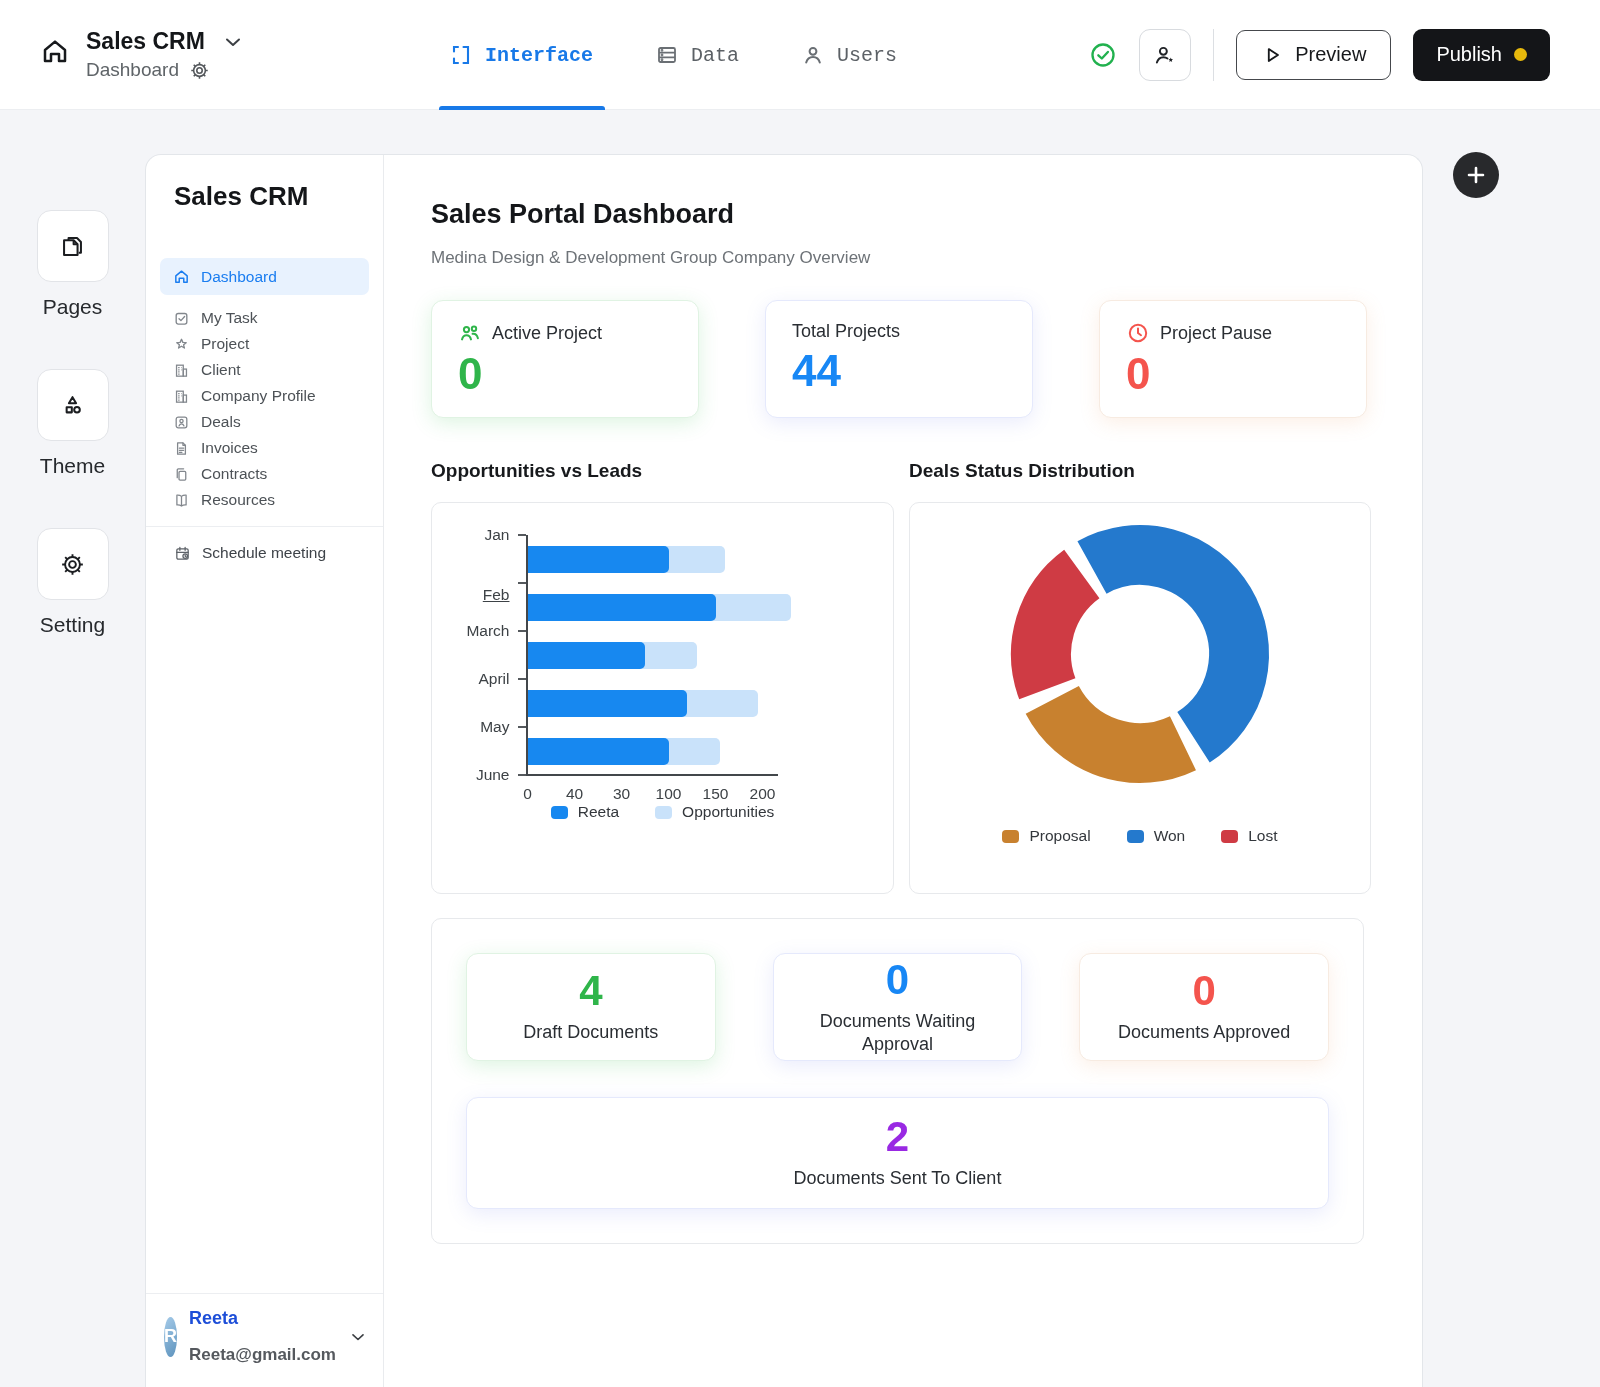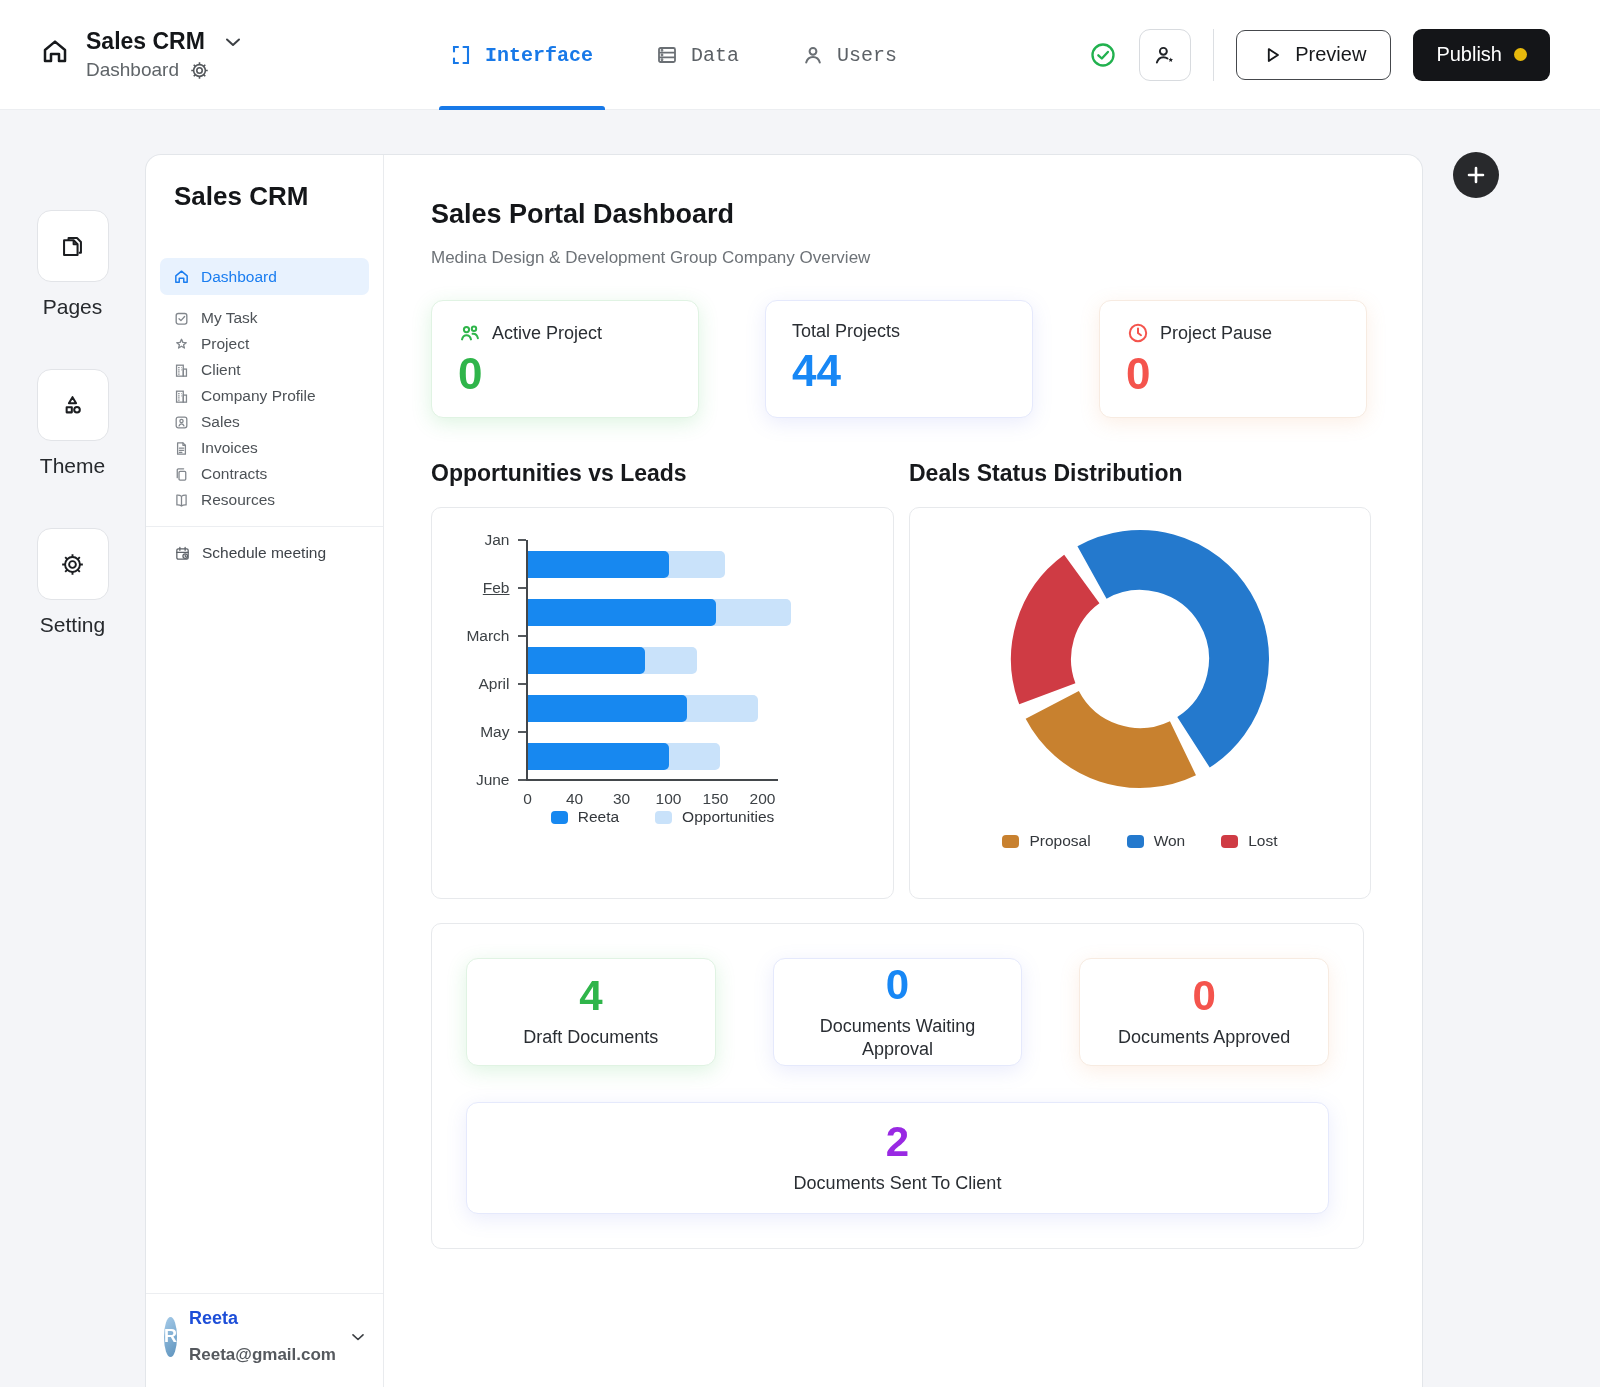--- a/index.html
+++ b/index.html
@@ -76,21 +76,21 @@
 
   .stats{ display:grid; grid-template-columns:repeat(3,268px); column-gap:66px; margin-top:32px; }
   .stat-card{ height:118px; background:#fff; border-radius:12px; padding:20px 26px; }
   .t-green { border:1px solid #e0f3e3; box-shadow:0 5px 20px rgba(56,190,80,.17); }
   .t-blue  { border:1px solid #e5e9fc; box-shadow:0 5px 20px rgba(116,128,238,.15); }
   .t-orange{ border:1px solid #f7ebe1; box-shadow:0 5px 20px rgba(236,148,88,.15); }
   .stat-head{ display:flex; align-items:center; gap:10px; font-size:18px; color:#2a2e33; font-weight:500; }
   .stat-value{ margin-top:6px; font-size:44px; font-weight:700; line-height:1.05; }
 
   .charts{ display:grid; grid-template-columns:463px 462px; gap:15px; margin-top:30px; }
-  .chart-title{ font-size:23px; font-weight:700; color:#17191c; margin:12px 0 20px; }
+  .chart-title{ font-size:19px; font-weight:700; color:#17191c; margin:12px 0 20px; }
   .chart-card{ height:392px; background:#fff; border:1px solid #e7e9ec; border-radius:10px; padding:4px; display:flex; flex-direction:column; align-items:center; }
 
   
   .bc-plot{ position:relative; width:300px; height:240px; margin:28px 0 0 26px; }
   .bc-axis-v{ position:absolute; left:0; top:0; bottom:0; width:2px; background:#43474b; }
   .bc-axis-h{ position:absolute; left:0; top:239px; height:2px; width:252px; background:#43474b; }
   .bc-ylab{ position:absolute; right:calc(100% + 16px); transform:translateY(-50%); font-size:15.5px; color:#3d4246; white-space:nowrap; }
   .bc-tick{ position:absolute; left:-8px; width:8px; height:2px; background:#55595d; transform:translateY(-50%); }
   .bc-light,.bc-dark{ position:absolute; left:2px; height:27px; border-radius:0 5px 5px 0; }
   .bc-xlab{ position:absolute; top:250px; transform:translateX(-50%); font-size:15.5px; color:#3d4246; }
@@ -300,21 +300,21 @@
             <span>Company Profile</span>
           </div>
           <div class="side-item">
             <span class="si">
               <svg width="17" height="17" viewBox="0 0 24 24" fill="none" stroke="currentColor" stroke-width="1.8" stroke-linecap="round">
                 <rect x="4.5" y="4.5" width="15" height="15" rx="3"></rect>
                 <circle cx="12" cy="10" r="2.3"></circle>
                 <path d="M8.5 16.8 C9.3 14.9 10.5 14 12 14 C13.5 14 14.7 14.9 15.5 16.8"></path>
               </svg>
             </span>
-            <span>Sales</span>
+            <span>Deals</span>
           </div>
           <div class="side-item">
             <span class="si">
               <svg width="17" height="17" viewBox="0 0 24 24" fill="none" stroke="currentColor" stroke-width="1.8" stroke-linejoin="round" stroke-linecap="round">
                 <path d="M6.5 4 H14 L17.5 7.5 V20 H6.5 Z"></path>
                 <path d="M14 4 V7.5 H17.5"></path>
                 <path d="M9 11.5 H15 M9 14.5 H15 M9 17.5 H12.5"></path>
               </svg>
             </span>
             <span>Invoices</span>
@@ -405,21 +405,21 @@
 
       <div class="charts">
         <div>
           <div class="chart-title">Opportunities vs Leads</div>
           <div class="chart-card">
             <div class="bc-plot" id="bc-plot">
               <div class="bc-axis-v"></div>
               <div class="bc-axis-h"></div>
             <span class="bc-ylab" style="top: 0px;">Jan</span>
                 <span class="bc-tick" style="top: 0px;"></span>
-                <span class="bc-ylab" style="top: 48px; text-decoration: underline;">Feb</span>
+                <span class="bc-ylab" style="top: 60px; text-decoration: underline;">Feb</span>
                 <span class="bc-tick" style="top: 48px;"></span>
                 <span class="bc-ylab" style="top: 96px;">March</span>
                 <span class="bc-tick" style="top: 96px;"></span>
                 <span class="bc-ylab" style="top: 144px;">April</span>
                 <span class="bc-tick" style="top: 144px;"></span>
                 <span class="bc-ylab" style="top: 192px;">May</span>
                 <span class="bc-tick" style="top: 192px;"></span>
                 <span class="bc-ylab" style="top: 240px;">June</span>
                 <span class="bc-tick" style="top: 240px;"></span>
                 <span class="bc-xlab" style="left: 2px;">0</span>

